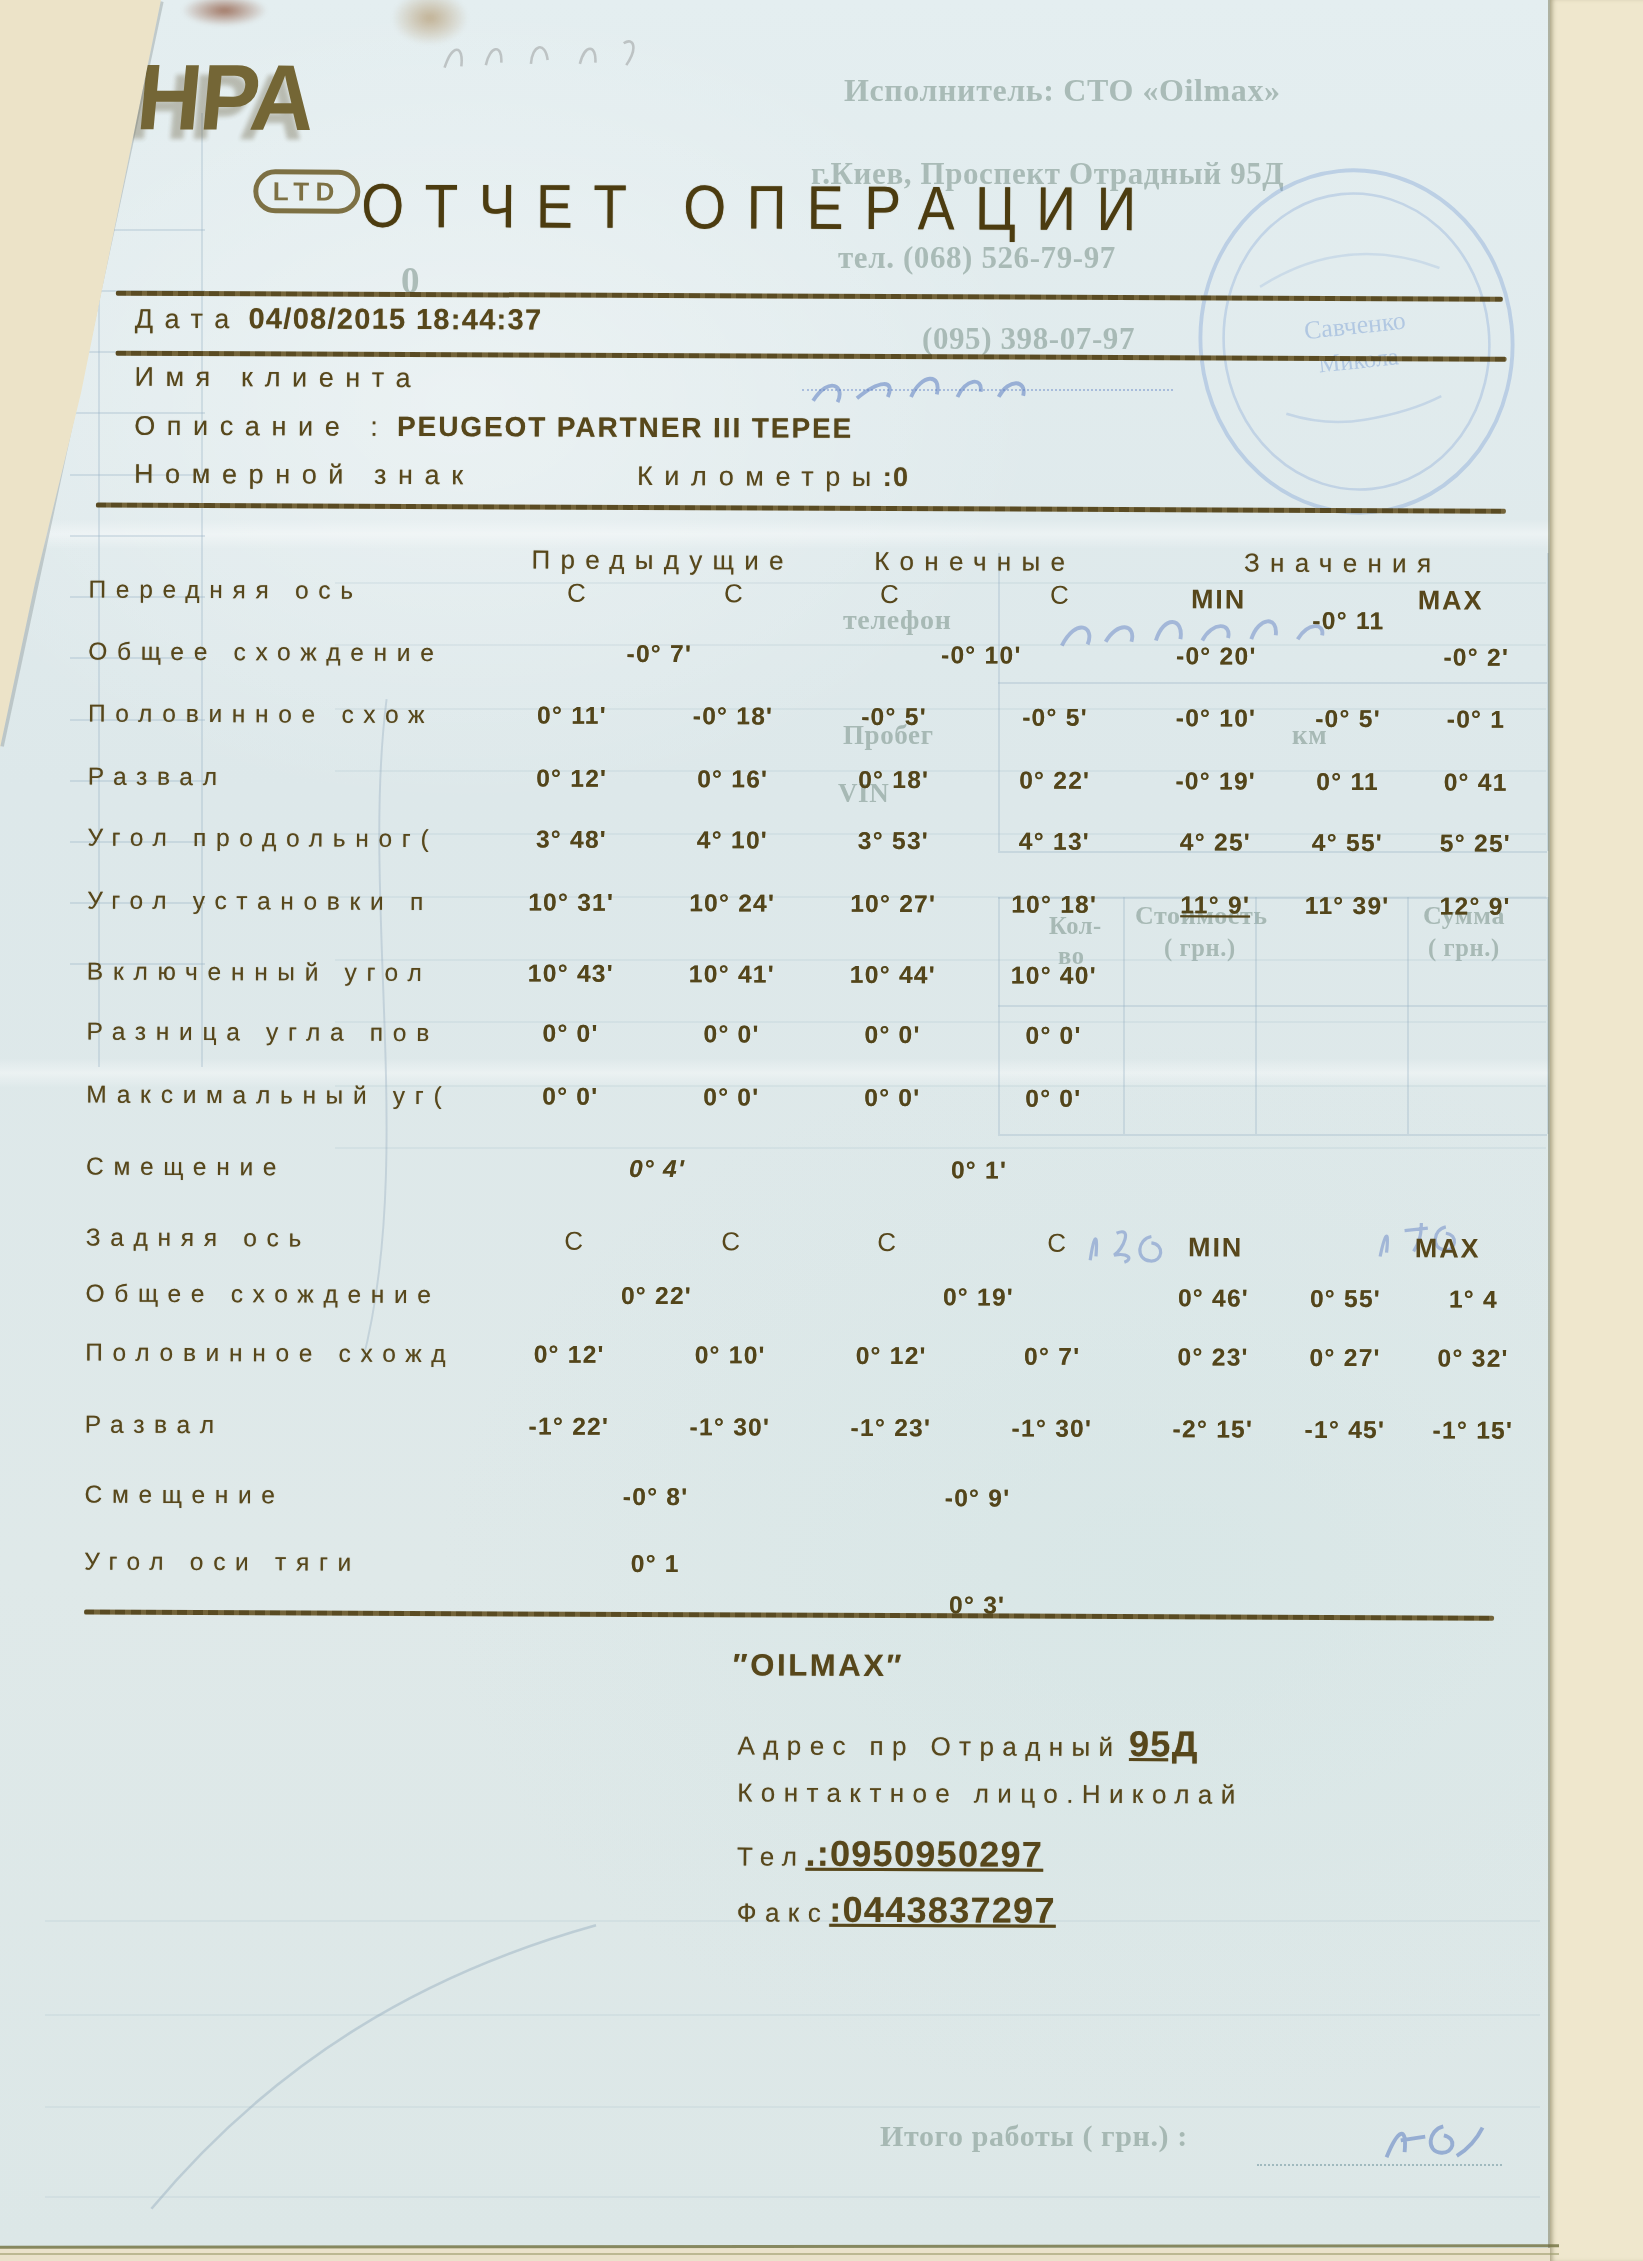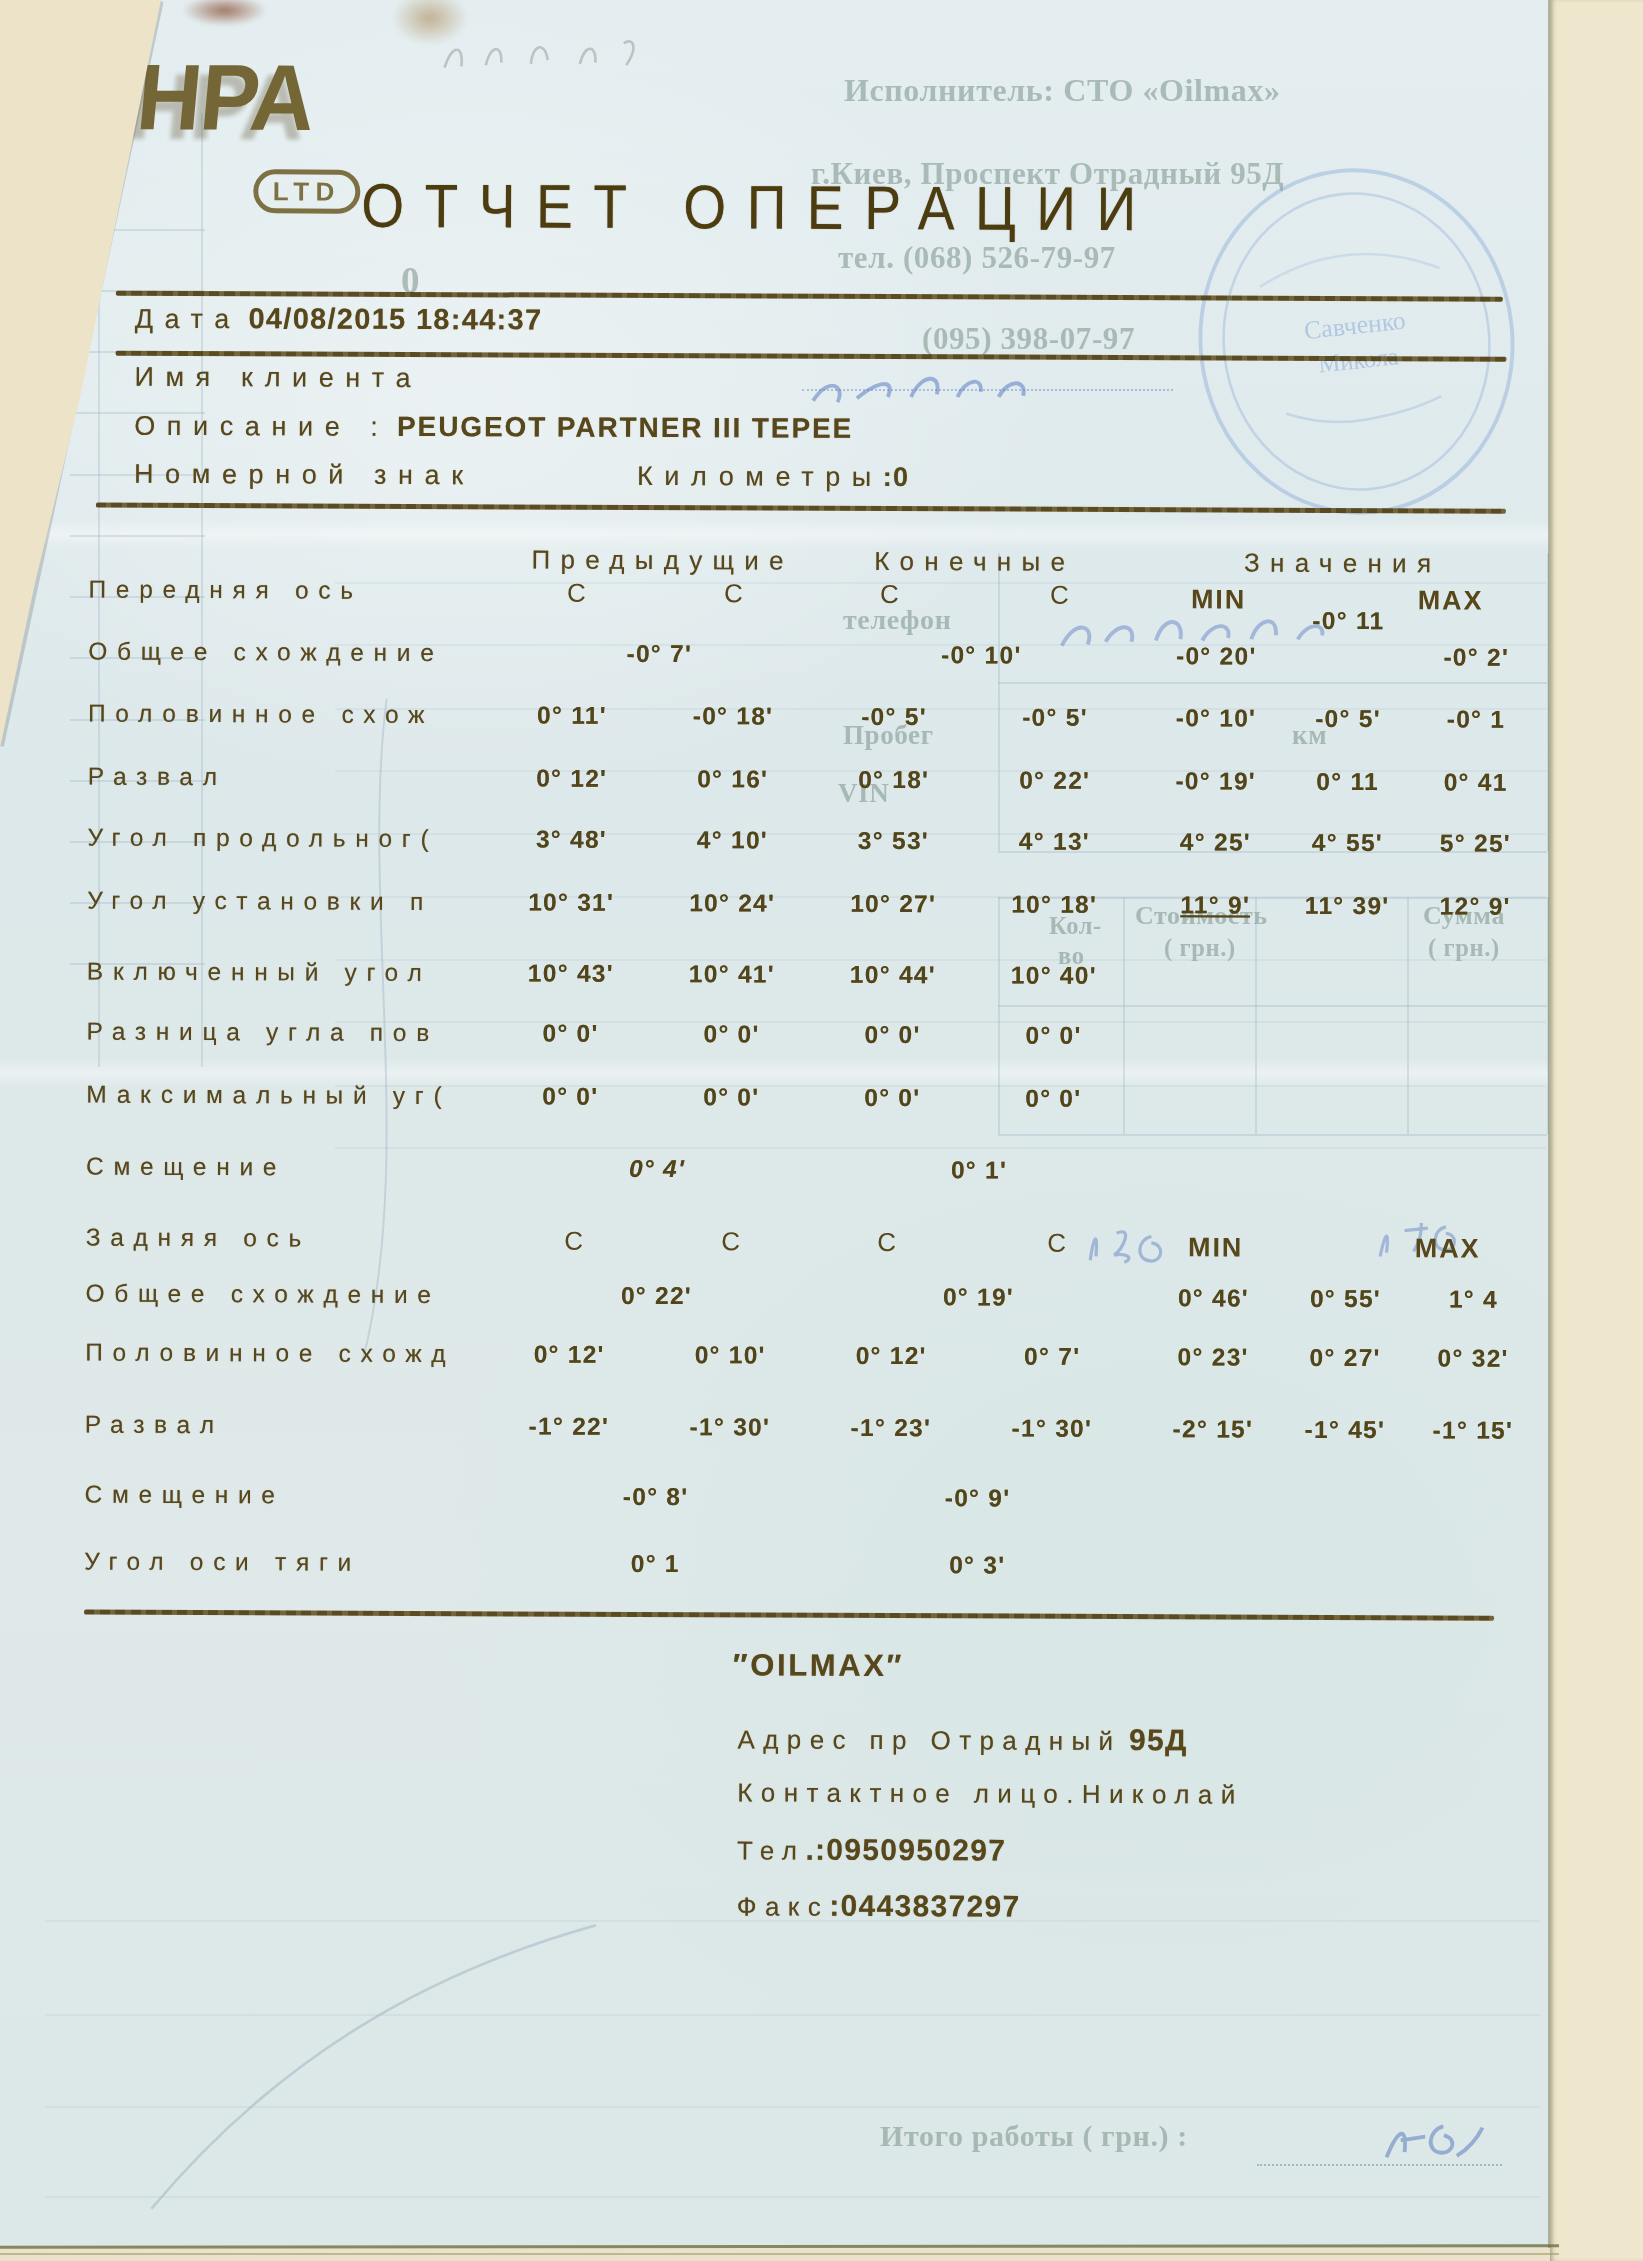--- a/index.html
+++ b/index.html
@@ -44,21 +44,21 @@
     border-radius:23px;color:#6b5b26;font-weight:800;font-size:26px;letter-spacing:6.4px;
     text-align:center;line-height:34px;opacity:.85;}
   .title{position:absolute;left:361px;top:169px;font-size:55px;font-weight:400;
     letter-spacing:20.6px;color:#4c3c10;transform:scaleY(1.12);transform-origin:left top;
     text-shadow:0 0 1px rgba(76,60,16,.6);}
   .info-line,.foot{position:absolute;font-size:27px;color:#57471b;
     text-shadow:0 0 0.8px rgba(87,71,27,.5);}
   .sp{letter-spacing:11.6px;font-weight:500;}
   .pl{letter-spacing:1.3px;font-weight:700;}
   .foot .sp{letter-spacing:8.4px;font-size:26px;}
-  .foot .pl{font-size:30px;}
+  .foot .pl{font-size:36px;text-decoration:underline;}
   .company span{font-size:31px;font-weight:700;letter-spacing:2.6px;}
   
   .group-header{position:absolute;transform:translateX(-50%);font-size:26px;font-weight:500;
     letter-spacing:10.3px;color:#57471b;text-shadow:0 0 0.8px rgba(87,71,27,.5);}
   .axis-label,.row-label{position:absolute;font-size:24.5px;font-weight:500;letter-spacing:9.7px;
     color:#57471b;text-shadow:0 0 0.8px rgba(87,71,27,.5);}
   .colhead{position:absolute;transform:translateX(-50%);font-size:26px;font-weight:500;color:#57471b;}
   .colhead.minmax{font-size:27px;font-weight:700;letter-spacing:1.9px;}
   .cell{position:absolute;transform:translateX(-50%);font-size:24.5px;font-weight:700;letter-spacing:1.3px;
     color:#53451a;text-shadow:0 0 0.6px rgba(83,69,26,.55);}
@@ -279,21 +279,21 @@
           <div class="cell" style="left: 896px; top: 1411px;">-1° 23'</div>
           <div class="cell" style="left: 1057px; top: 1411px;">-1° 30'</div>
           <div class="cell" style="left: 1218px; top: 1411px;">-2° 15'</div>
           <div class="cell" style="left: 1350px; top: 1411px;">-1° 45'</div>
           <div class="cell" style="left: 1478px; top: 1411px;">-1° 15'</div>
           <div class="row-label" style="left: 90px; top: 1481px;">Смещение</div>
           <div class="cell" style="left: 661px; top: 1481px;">-0° 8'</div>
           <div class="cell" style="left: 983px; top: 1481px;">-0° 9'</div>
           <div class="row-label" style="left: 90px; top: 1548px;">Угол оси тяги</div>
           <div class="cell" style="left: 661px; top: 1548px;">0° 1</div>
-          <div class="cell" style="left: 983px; top: 1548px;">0° 3'</div>
+          <div class="cell" style="left: 983px; top: 1588px;">0° 3'</div>
         </div>
 
       <div class="foot company" style="left:739px;top:1645px">
         <span>″OILMAX″</span>
       </div>
       <div class="foot" style="left:744px;top:1719px">
         <span class="sp">Адрес пр Отрадный</span>
         <span class="pl">95Д</span>
       </div>
       <div class="foot" style="left:744px;top:1775px">

